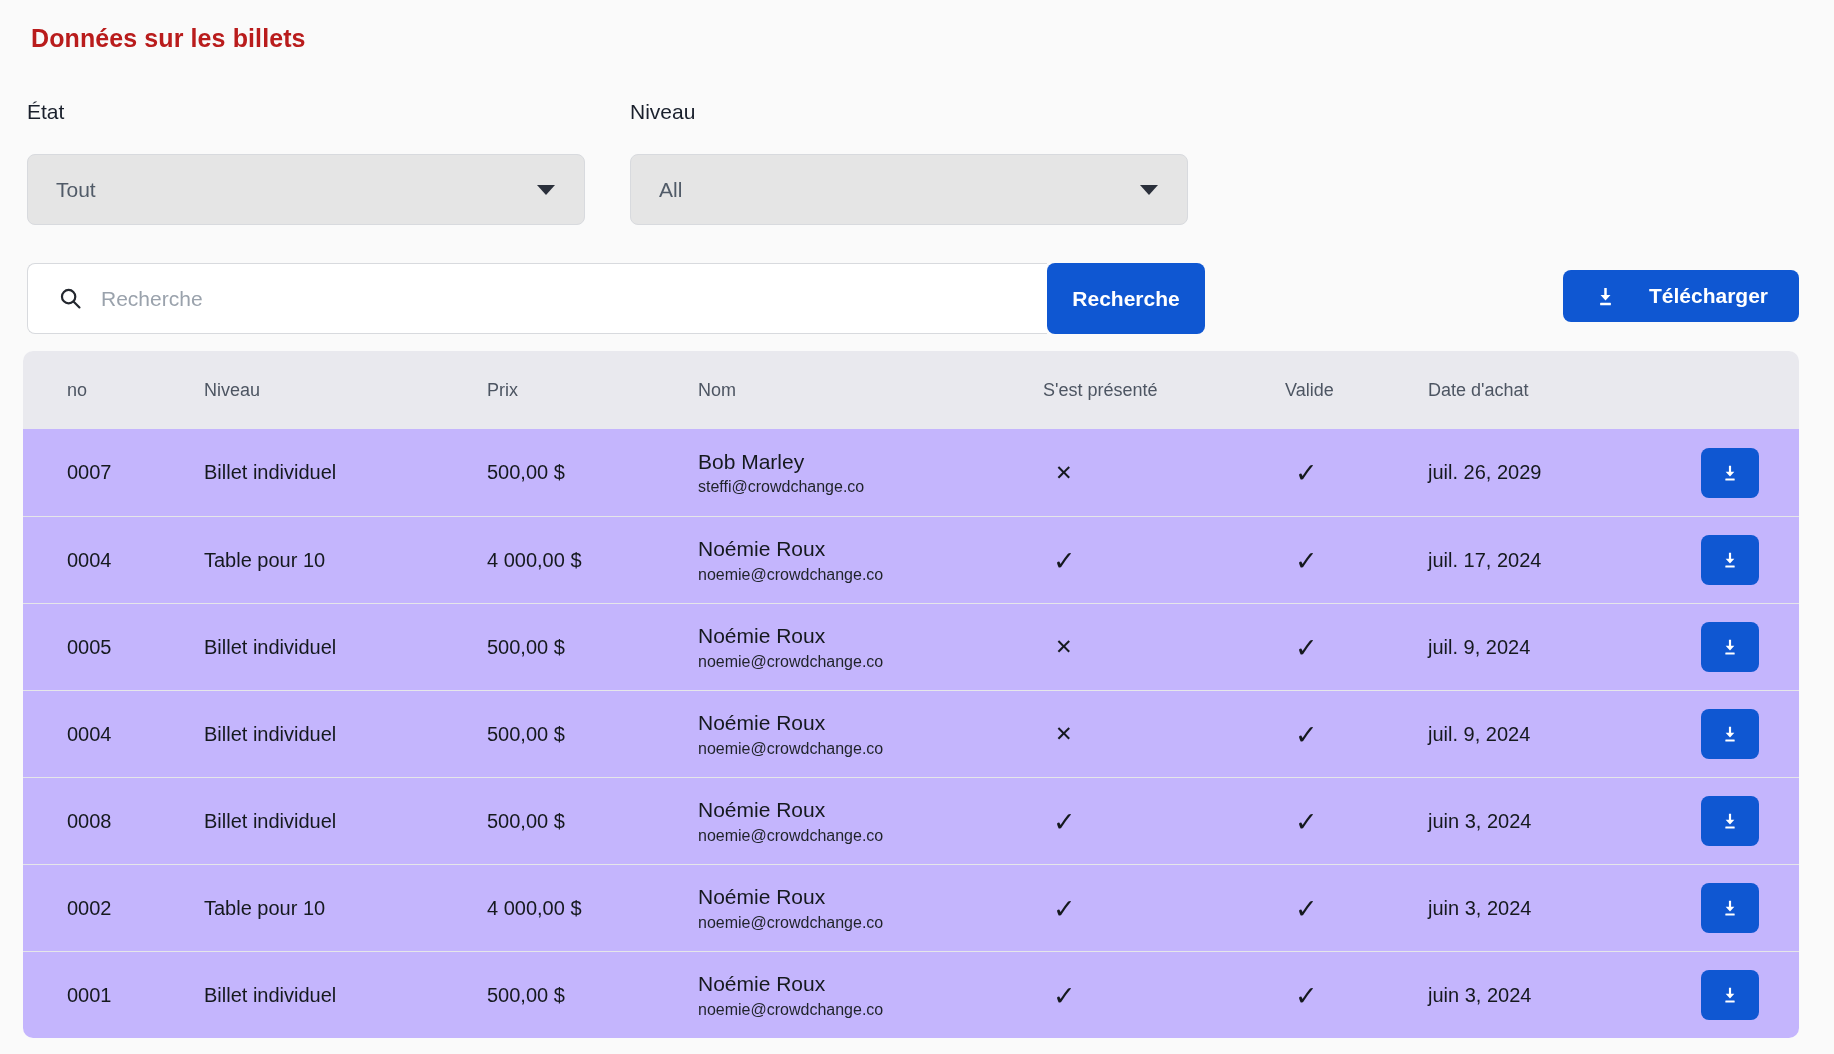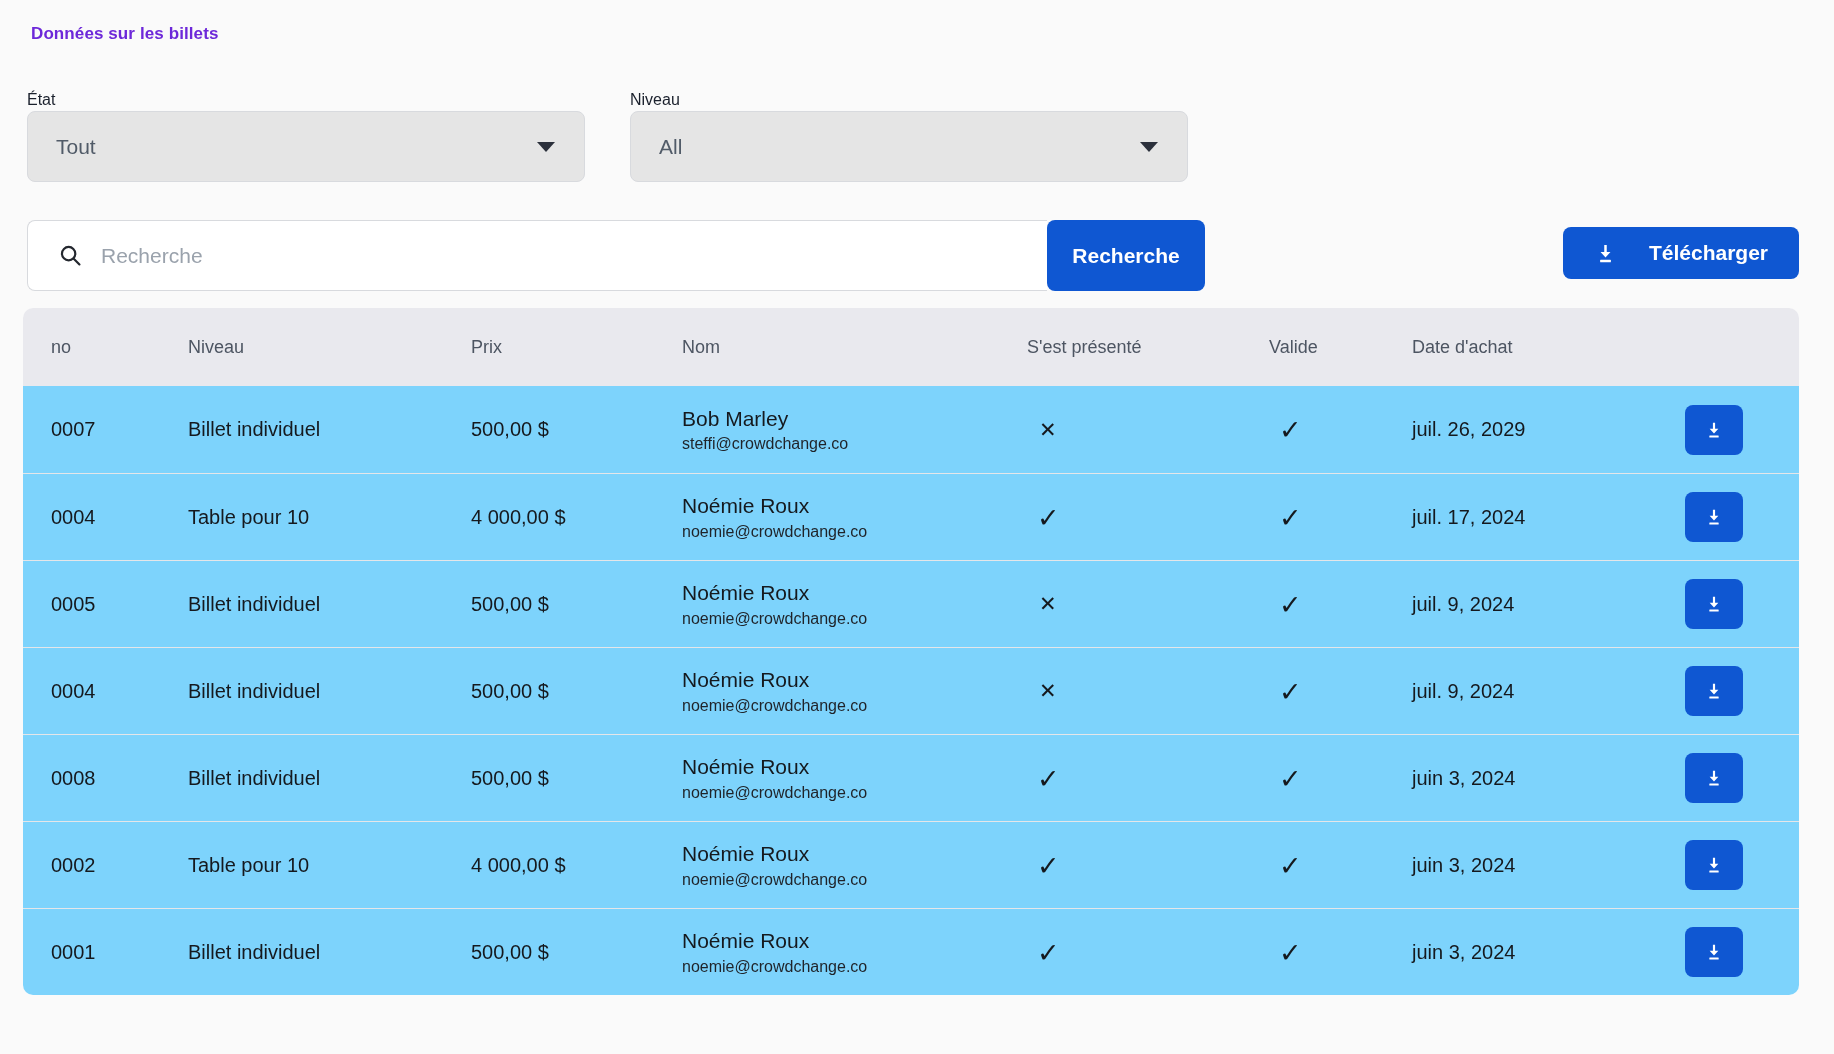--- a/index.html
+++ b/index.html
@@ -7,37 +7,37 @@
     width: 1834px; height: 1054px;
     background: #fafafa;
     font-family: "Liberation Sans", "DejaVu Sans", sans-serif;
     color: #15191e;
     overflow: hidden;
   }
   :root { --accent: #0f57d2; --header-bg: #e9e9ee; }
 
   .page-title {
     margin: 24px 0 0 31px;
-    font-size: 17px;
+    font-size: 25px;
     font-weight: 700;
-    color: #6d28d9;
+    color: #b91c1c;
     letter-spacing: 0.1px;
   }
 
   
   .filters {
     display: flex;
     gap: 45px;
     margin: 47px 0 0 27px;
   }
   .filter { width: 558px; }
   .filter-label {
-    font-size: 16px;
+    font-size: 21px;
     color: #1a202c;
-    margin-bottom: 2px;
+    margin-bottom: 30px;
   }
   .select-box {
     height: 71px;
     background: #e5e5e5;
     border: 1px solid #d8dade;
     border-radius: 8px;
     display: flex;
     align-items: center;
     padding: 0 29px 0 28px;
     cursor: pointer;
@@ -119,34 +119,34 @@
     margin: 17px 0 0 23px;
     width: 1776px;
     height: 687px;
     background: #fff;
     border-radius: 10px;
     overflow: hidden;
   }
   .grid-row {
     display: grid;
     grid-template-columns: 137px 283px 211px 345px 242px 143px 250px 1fr;
-    padding-left: 28px;
+    padding-left: 44px;
     align-items: center;
   }
   .thead {
     background: var(--header-bg);
     height: 78px;
   }
   .hcell {
     font-size: 18px;
     color: #4d5562;
   }
   .trow {
     height: 87px;
-    background: #7dd3fc;
+    background: #c4b5fd;
   }
   .trow + .trow { border-top: 1px solid #e5e6e9; }
   .cell { font-size: 20px; color: #15191e; }
   .c-nom .name { font-size: 21px; line-height: 1.2; }
   .c-nom .email { font-size: 16px; color: #1f2329; margin-top: 4px; }
   .mark {
     font-family: "DejaVu Sans", sans-serif;
     font-size: 27px;
     padding-left: 10px;
     color: #15191e;

